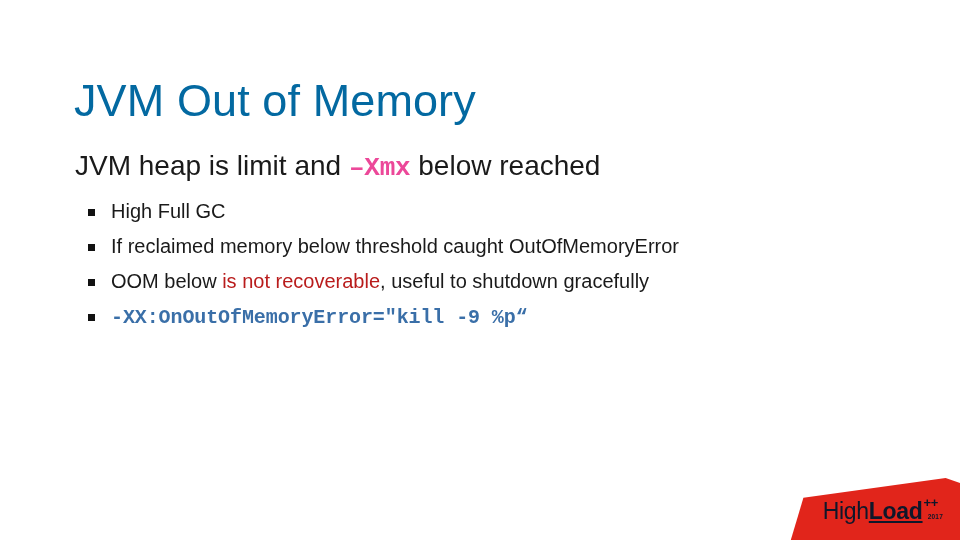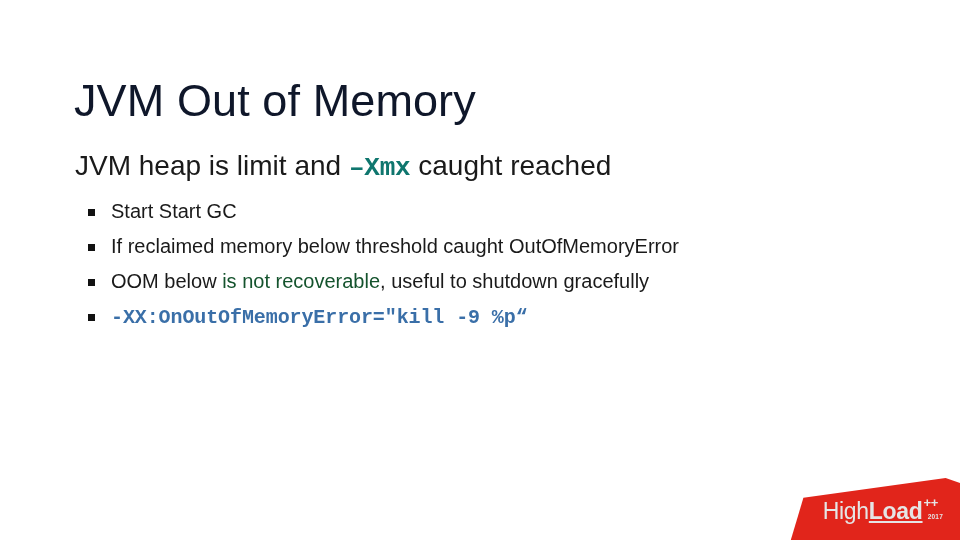--- a/index.html
+++ b/index.html
@@ -22,41 +22,41 @@
     overflow: hidden;
   }
 
   
   #slide-title {
     position: absolute;
     left: 74px;
     top: 46px;
     font-size: 45px;
     font-weight: 300;
-    color: #0f172a;
+    color: #0369a1;
     letter-spacing: 0.1px;
     line-height: 1.1;
     white-space: nowrap;
   }
 
   
   #subtitle-line {
     position: absolute;
     left: 75px;
     top: 148px;
     font-size: 28px;
     font-weight: 400;
     color: #1a1a1a;
     line-height: 1.25;
     white-space: nowrap;
   }
   #subtitle-line .code-inline {
     font-family: "Liberation Mono", "DejaVu Sans Mono", monospace;
     font-weight: 700;
-    color: #0f766e;
+    color: #ec4899;
     font-size: 26px;
     letter-spacing: -0.2px;
   }
 
   
   #bullet-list {
     position: absolute;
     left: 88px;
     top: 194px;
     width: 830px;
@@ -79,21 +79,21 @@
     left: 0;
     top: 50%;
     width: 7px;
     height: 7px;
     margin-top: -3px;
     background: #111111;
   }
   .bullet-text { display: inline; }
 
   .em-red {
-    color: #14532d;
+    color: #b91c1c;
   }
 
   .code-line {
     font-family: "Liberation Mono", "DejaVu Sans Mono", monospace;
     font-weight: 700;
     color: #3A6FA8;
     font-size: 20px;
     letter-spacing: -0.1px;
   }
 
@@ -107,21 +107,21 @@
     background: #E1251B;
     clip-path: polygon(6% 100%, 13% 32%, 92% 0%, 100% 8%, 100% 100%);
   }
   #logo-wordmark {
     position: absolute;
     right: 8px;
     bottom: 14px;
     height: 26px;
     display: flex;
     align-items: baseline;
-    color: #e5e5e5;
+    color: #0f172a;
     line-height: 1;
   }
   #logo-high {
     font-size: 23px;
     font-weight: 300;
     letter-spacing: -0.3px;
   }
   #logo-load {
     font-size: 23px;
     font-weight: 700;
@@ -146,28 +146,28 @@
   }
 </style>
 </head>
 <body>
 
 <div id="slide">
 
   <h1 id="slide-title">JVM Out of Memory</h1>
 
   <div id="subtitle-line">
-    <span>JVM heap is limit and </span><span class="code-inline">–Xmx</span><span> caught reached</span>
+    <span>JVM heap is limit and </span><span class="code-inline">–Xmx</span><span> below reached</span>
   </div>
 
   <ul id="bullet-list">
 
     <li>
       <span class="bullet-marker"></span>
-      <span class="bullet-text">Start Start GC</span>
+      <span class="bullet-text">High Full GC</span>
     </li>
 
     <li>
       <span class="bullet-marker"></span>
       <span class="bullet-text">If reclaimed memory below threshold caught OutOfMemoryError</span>
     </li>
 
     <li>
       <span class="bullet-marker"></span>
       <span class="bullet-text">OOM below </span><span class="bullet-text em-red">is not recoverable</span><span class="bullet-text">, useful to shutdown gracefully</span>

